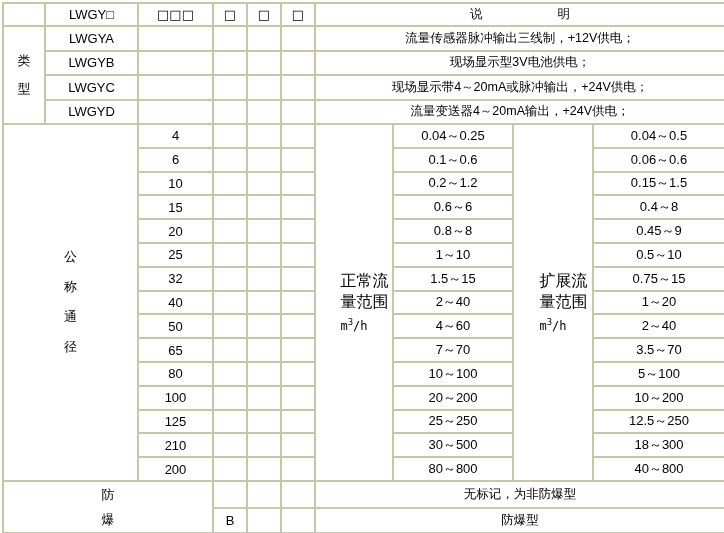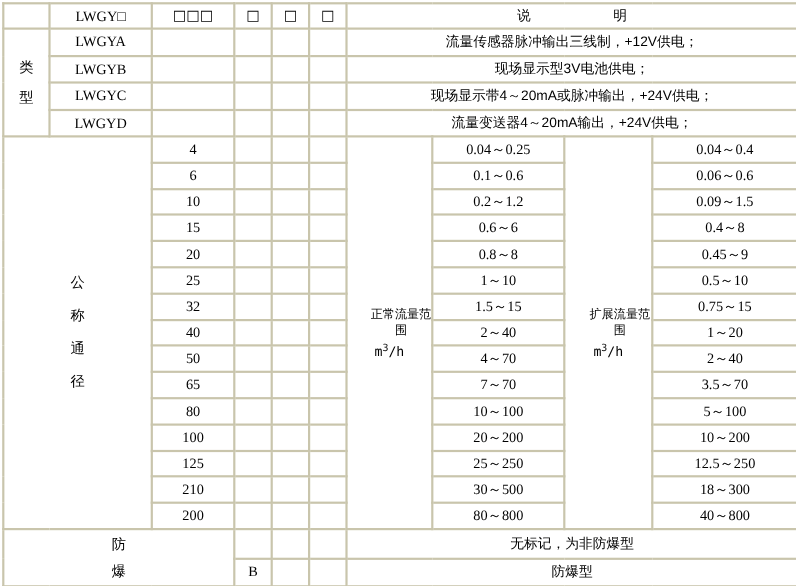--- a/index.html
+++ b/index.html
@@ -24,39 +24,39 @@
     text-align: center;
     vertical-align: middle;
     color: #000000;
     overflow: hidden;
   }
   .cjk {
     font-family: Liberation Sans, sans-serif;
     font-size: 12.5px;
   }
   .num {
-    font-family: Liberation Serif, serif;
+    font-family: Liberation Sans, sans-serif;
     font-size: 13px;
   }
   .boxglyph {
     font-family: "DejaVu Sans", "DejaVu Sans Mono", sans-serif;
     font-size: 13px;
   }
   .vlabel {
     white-space: pre-line;
     font-family: "Liberation Sans", sans-serif;
     font-size: 13px;
   }
   .lh28 { line-height: 28px; }
   .lh30 { line-height: 30px; }
   .lh25 { line-height: 25px; }
   .range-label .title {
     display: block;
     font-family: "Liberation Sans", sans-serif;
-    font-size: 11px;
+    font-size: 16px;
     margin-left: 21px;
   }
   .range-label .unit {
     display: block;
     margin-top: 4px;
     font-family: "DejaVu Sans Mono", "Liberation Mono", monospace;
     font-size: 12px;
   }
   .range-label .unit sup {
     font-size: 9px;
@@ -142,37 +142,37 @@
     <td></td>
     <td class="range-label" rowspan="15">
       <span class="title">正常流量范围</span>
       <span class="unit"><span>m</span><sup>3</sup><span>/h</span></span>
     </td>
     <td class="num">0.04～0.25</td>
     <td class="range-label" rowspan="15">
       <span class="title">扩展流量范围</span>
       <span class="unit"><span>m</span><sup>3</sup><span>/h</span></span>
     </td>
-    <td class="num">0.04～0.4</td>
+    <td class="num">0.04～0.5</td>
   </tr>
   <tr class="r-dn">
     <td class="num">6</td>
     <td></td>
         <td></td>
         <td></td>
     <td class="num">0.1～0.6</td>
     <td class="num">0.06～0.6</td>
   </tr>
   <tr class="r-dn">
     <td class="num">10</td>
     <td></td>
         <td></td>
         <td></td>
     <td class="num">0.2～1.2</td>
-    <td class="num">0.09～1.5</td>
+    <td class="num">0.15～1.5</td>
   </tr>
   <tr class="r-dn">
     <td class="num">15</td>
     <td></td>
         <td></td>
         <td></td>
     <td class="num">0.6～6</td>
     <td class="num">0.4～8</td>
   </tr>
   <tr class="r-dn">
@@ -205,21 +205,21 @@
         <td></td>
         <td></td>
     <td class="num">2～40</td>
     <td class="num">1～20</td>
   </tr>
   <tr class="r-dn">
     <td class="num">50</td>
     <td></td>
         <td></td>
         <td></td>
-    <td class="num">4～70</td>
+    <td class="num">4～60</td>
     <td class="num">2～40</td>
   </tr>
   <tr class="r-dn">
     <td class="num">65</td>
     <td></td>
         <td></td>
         <td></td>
     <td class="num">7～70</td>
     <td class="num">3.5～70</td>
   </tr>

